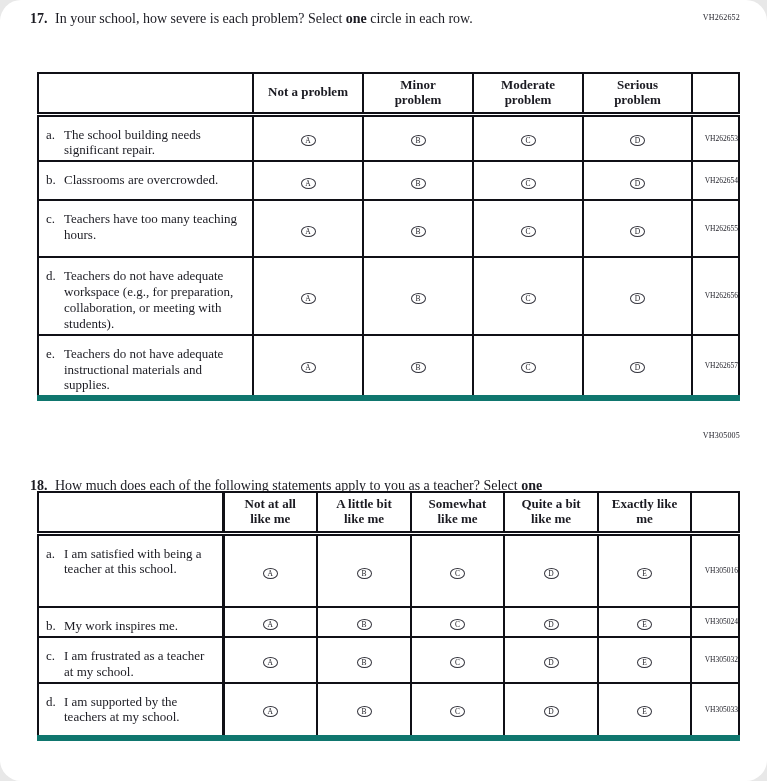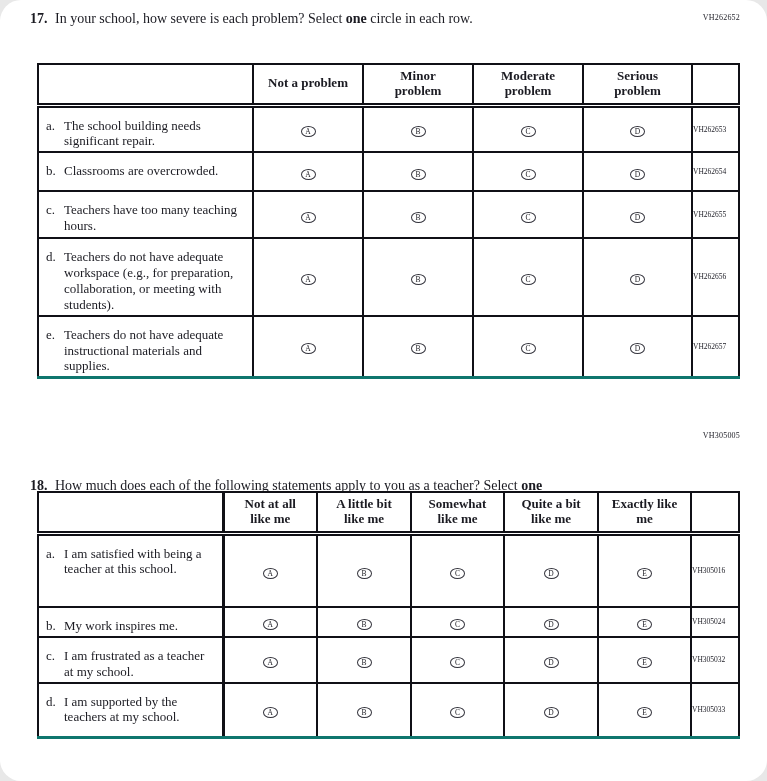--- a/index.html
+++ b/index.html
@@ -36,35 +36,35 @@
   .qtext b { font-weight: bold; }
 
   table.grid {
     position: absolute;
     left: 37px;
     border-collapse: collapse;
     table-layout: fixed;
     width: 701px;
     background: #fff;
   }
-  .q17-table { top: 63px; }
+  .q17-table { top: 72px; }
   .q18-table { top: 491px; }
 
   .grid th, .grid td { border: 2px solid #101016; }
   .grid thead th {
     border-bottom: 5px double #101016;
     font-weight: bold;
     font-size: 13px;
     line-height: 1.12;
     text-align: center;
     vertical-align: middle;
     white-space: pre-line;
     padding: 3px 1px;
   }
-  .grid tbody tr:last-child td { border-bottom: 3px solid #0f766e; }
+  .grid tbody tr:last-child td { border-bottom: 6px solid #0f766e; }
 
   td.stmt {
     vertical-align: top;
     font-size: 13px;
     line-height: 1.22;
     padding: 10px 2px 2px 7px;
   }
   .q18-table td.stmt, .q18-table th.label-col { border-right: 3px solid #101016; }
   .rletter { display: inline-block; width: 18px; vertical-align: top; }
   .rtext   { display: inline-block; width: calc(100% - 23px); vertical-align: top; }
@@ -78,21 +78,21 @@
     border: 1px solid #33333c;
     border-radius: 50%;
     font-size: 7.5px;
     line-height: 9px;
     text-align: center;
     cursor: pointer;
     color: #1b1b22;
   }
   td.code {
     font-size: 7.5px;
-    text-align: left;
+    text-align: right;
     vertical-align: middle;
     padding: 0;
     color: #23232b;
   }
 </style>
 </head>
 <body>
 
 <div id="page">
 
@@ -135,21 +135,21 @@
         <td class="code">VH262653</td>
       </tr>
       <tr style="height:39px">
         <td class="stmt"><span class="rletter">b.</span><span class="rtext">Classrooms are overcrowded.</span></td>
         <td class="opt"><span class="bubble">A</span></td>
         <td class="opt"><span class="bubble">B</span></td>
         <td class="opt"><span class="bubble">C</span></td>
         <td class="opt"><span class="bubble">D</span></td>
         <td class="code">VH262654</td>
       </tr>
-      <tr style="height:47px">
+      <tr style="height:57px">
         <td class="stmt"><span class="rletter">c.</span><span class="rtext">Teachers have too many teaching hours.</span></td>
         <td class="opt"><span class="bubble">A</span></td>
         <td class="opt"><span class="bubble">B</span></td>
         <td class="opt"><span class="bubble">C</span></td>
         <td class="opt"><span class="bubble">D</span></td>
         <td class="code">VH262655</td>
       </tr>
       <tr style="height:76px">
         <td class="stmt"><span class="rletter">d.</span><span class="rtext">Teachers do not have adequate workspace (e.g., for preparation, collaboration, or meeting with students).</span></td>
         <td class="opt"><span class="bubble">A</span></td>

